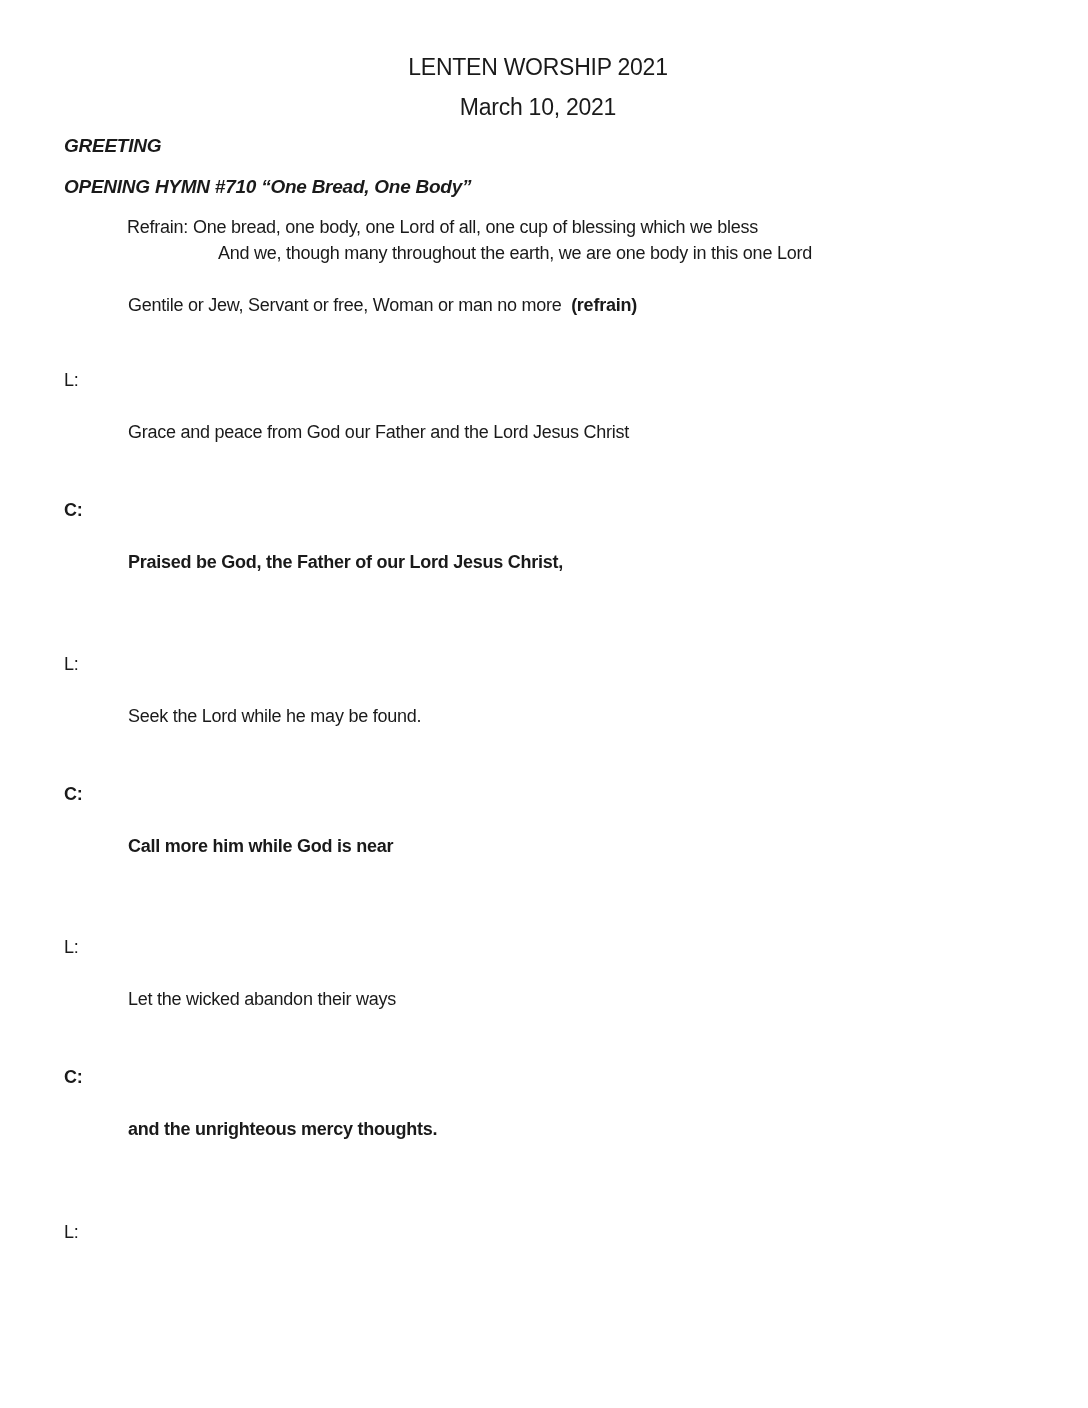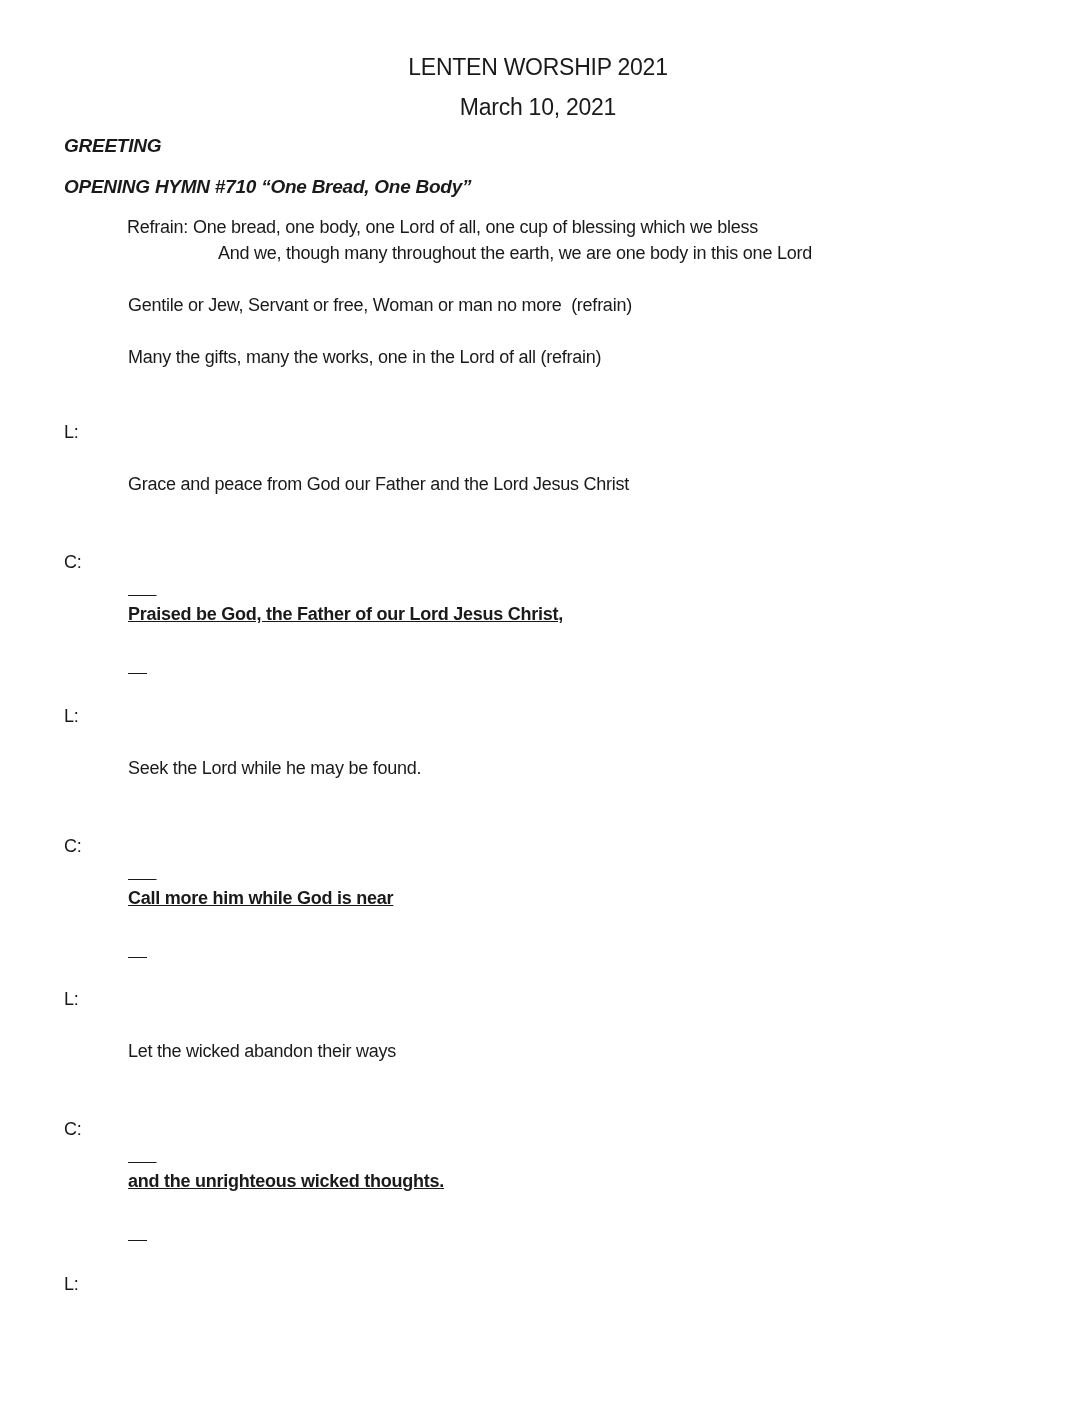--- a/index.html
+++ b/index.html
@@ -13,21 +13,21 @@
     margin: 0 auto;
     background: #ffffff;
     color: #1a1a1a;
     font-family: "Liberation Sans", "DejaVu Sans", sans-serif;
     font-size: 18px;
     letter-spacing: -0.25px;
     line-height: 26px;
     box-sizing: border-box;
     padding: 54px 76px 60px 64px;
   }
-  .b { font-weight: normal; }
+  .b { font-weight: bold; }
   .center { text-align: center; }
 
   .doc-title, .doc-date { font-size: 23px; font-weight: normal; }
   .heading { font-size: 19px; font-weight: bold; font-style: italic; }
 
   
   .mt-13 { margin-top: 13px; }
   .mt-14 { margin-top: 14px; }
   .mt-15 { margin-top: 15px; }
   .mt-23 { margin-top: 23px; }
@@ -43,21 +43,21 @@
   .refrain-text { margin-left: 5px; }
   .refrain-line2 { margin-left: 91px; }
 
   
   .verse { margin-left: 64px; white-space: pre-wrap; }
 
   
   .row { display: flex; }
   .row .lbl { width: 64px; flex: none; }
   .row .txt { flex: 1; white-space: pre-wrap; }
-  .row .txt.b { font-weight: bold; text-decoration: underline; }
+  .row .txt.b { font-weight: bold; }
 </style>
 </head>
 <body>
 
 <div class="page">
 
   <div class="doc-title center">LENTEN WORSHIP 2021</div>
   <div class="doc-date center mt-14">March 10, 2021</div>
 
   <div class="heading mt-13">GREETING</div>
@@ -67,21 +67,20 @@
   <div class="refrain mt-14">
     <div class="refrain-line1">
       <span class="refrain-label">Refrain:</span>
       <span class="refrain-text">One bread, one body, one Lord of all, one cup of blessing which we bless</span>
     </div>
     <div class="refrain-line2">And we, though many throughout the earth, we are one body in this one Lord</div>
   </div>
 
   <div class="verse mt-26"><span>Gentile or Jew, Servant or free, Woman or man no more  </span><span class="b">(refrain)</span></div>
 
-  <div class="verse mt-26"><span>Many the gifts, many the works, one in the Lord of all </span><span class="b">(refrain)</span></div>
 
 
   <div class="row mt-49">
     <span class="lbl">L:</span>
     <div class="txt">
       <div>Grace and peace from God our Father and the Lord Jesus Christ</div>
     </div>
   </div>
   <div class="row">
     <span class="lbl b">C:</span>
@@ -105,21 +104,21 @@
 
   <div class="row mt-23">
     <span class="lbl">L:</span>
     <div class="txt">
       <div>Let the wicked abandon their ways</div>
     </div>
   </div>
   <div class="row">
     <span class="lbl b">C:</span>
     <div class="txt b">
-      <div>and the unrighteous wicked thoughts.</div>
+      <div>and the unrighteous mercy thoughts.</div>
     </div>
   </div>
 
   <div class="row mt-25">
     <span class="lbl">L:</span>
     <div class="txt">
       
     </div>
   </div>
 

